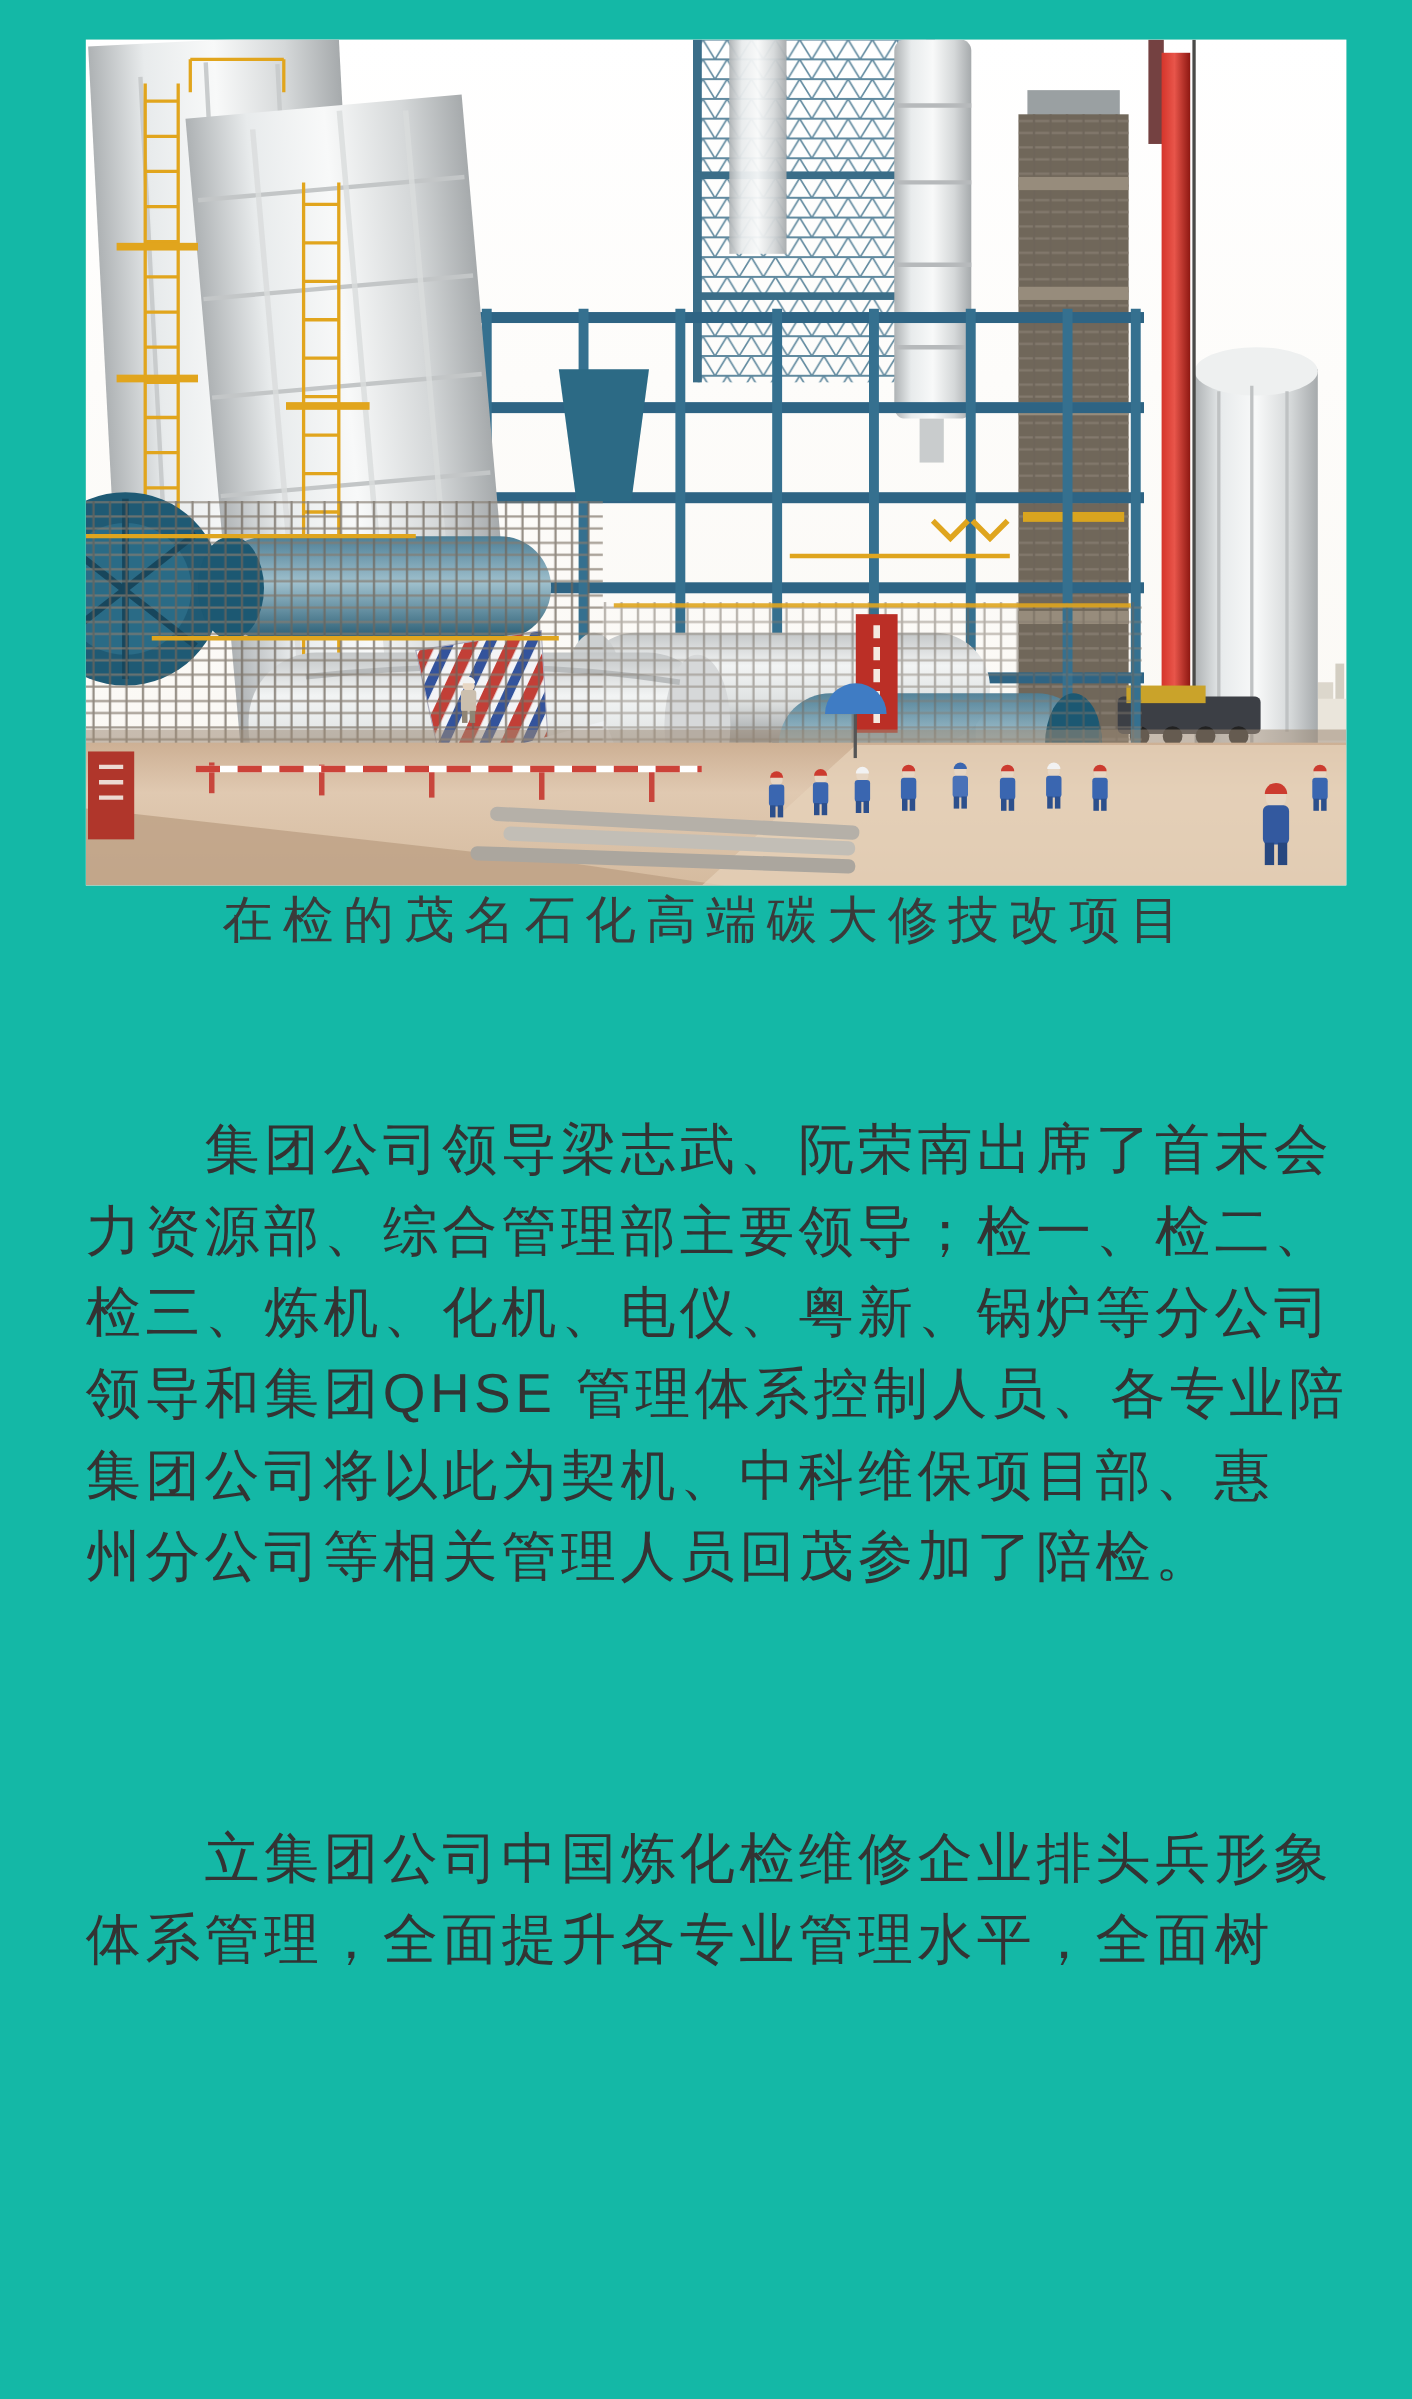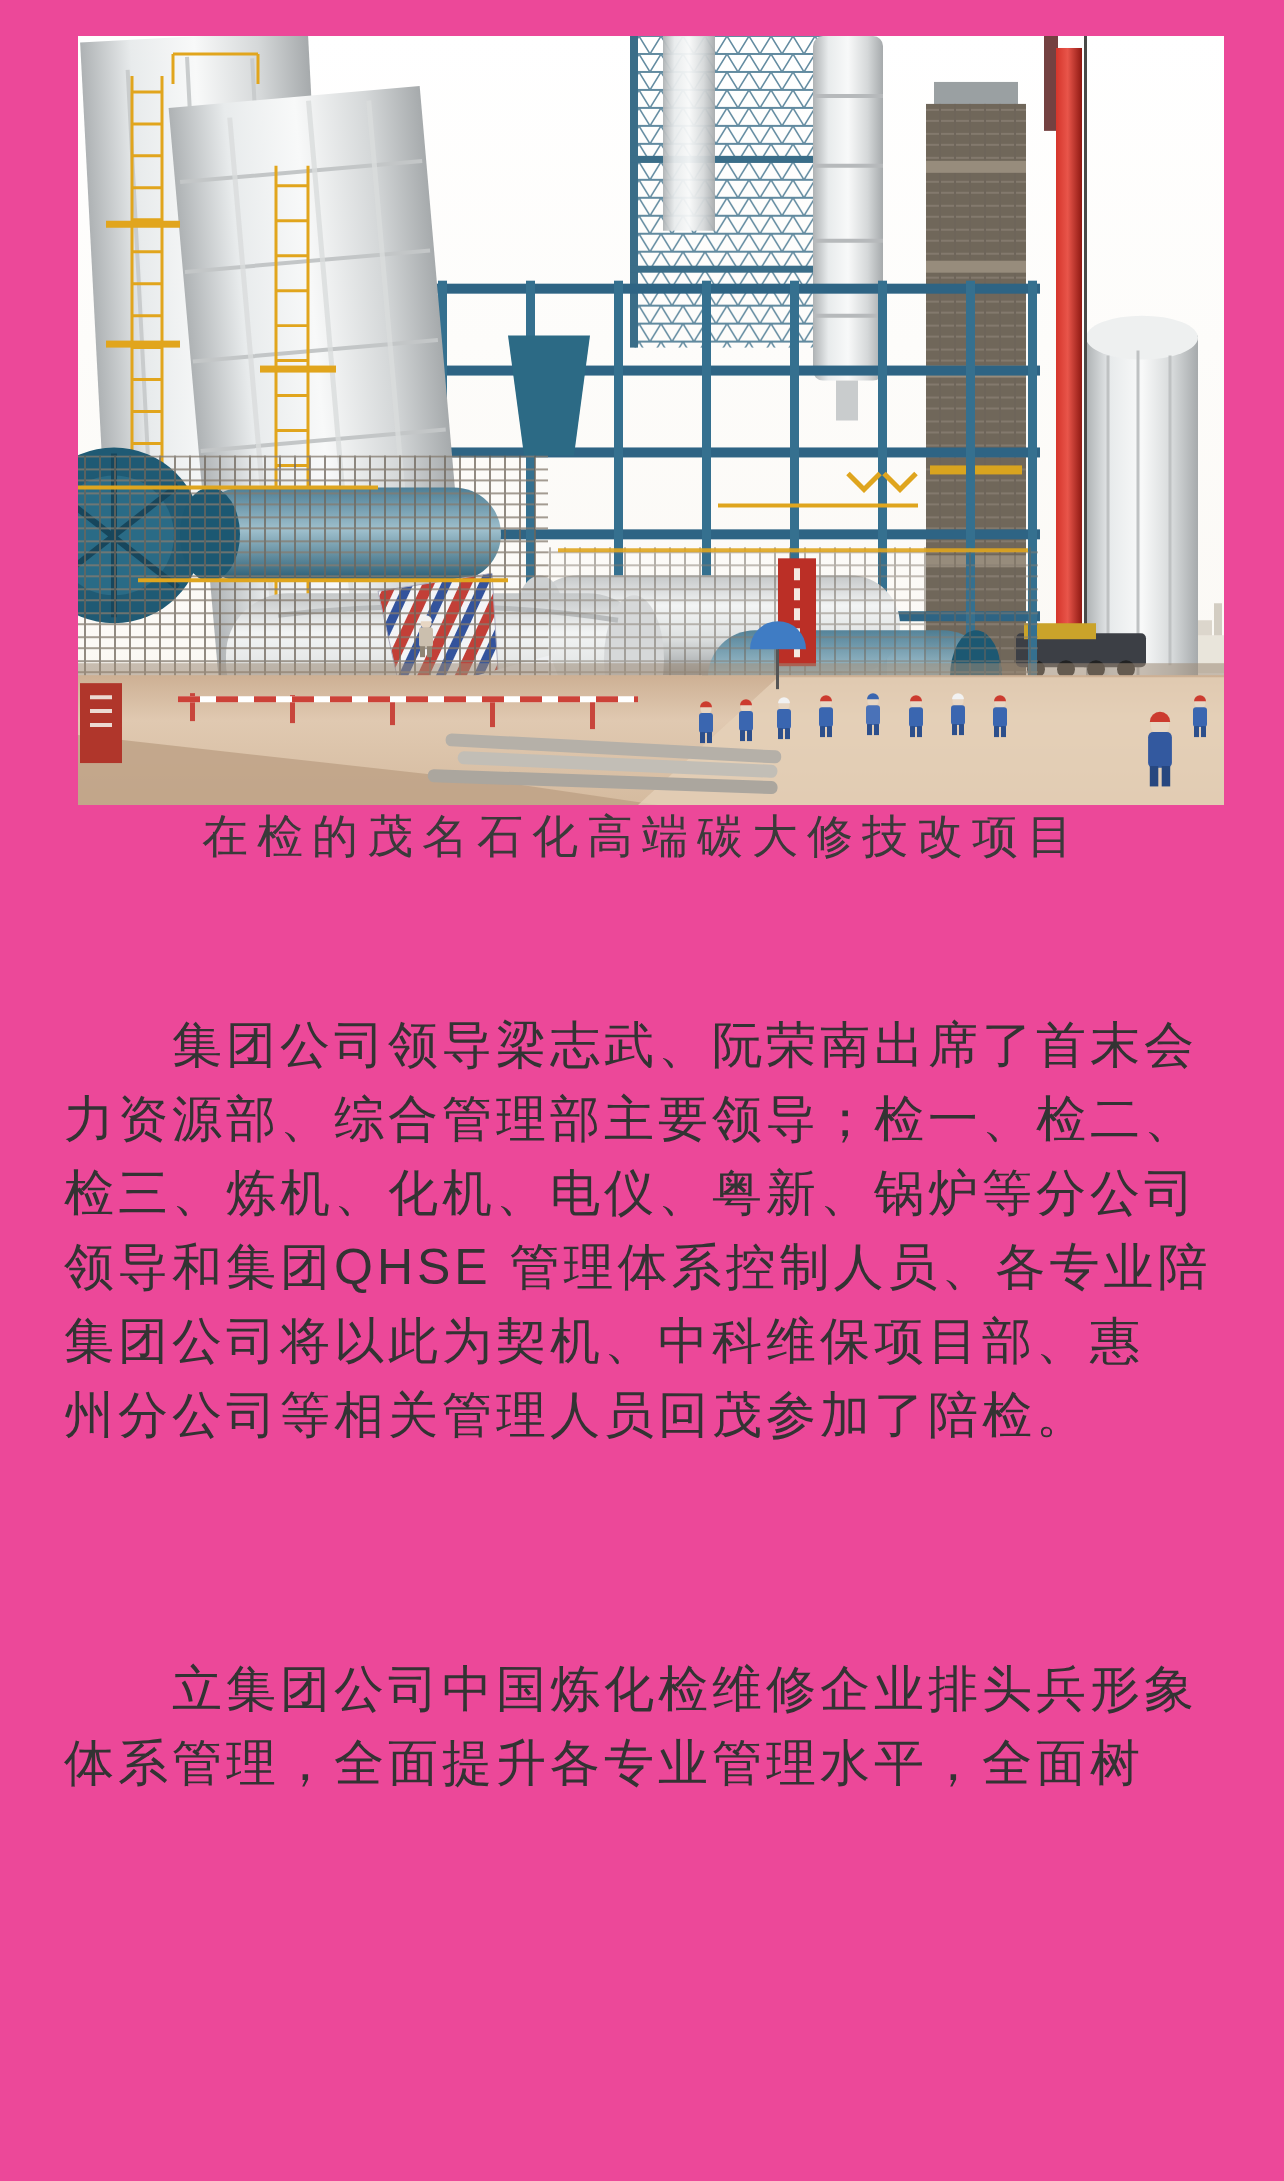--- a/index.html
+++ b/index.html
@@ -1,20 +1,20 @@
 <!DOCTYPE html>
 <html><head>
 <meta charset="utf-8">
 <style>
   html, body { margin: 0; padding: 0; background: #ffffff; }
   .page {
     position: relative;
     width: 1284px;
     height: 2181px;
-    background: #ec4899;
+    background: #14b8a6;
     overflow: hidden;
     font-family: "Liberation Sans", "DejaVu Sans", sans-serif;
   }
   .photo-figure {
     position: absolute;
     left: 78px;
     top: 36px;
     width: 1146px;
     height: 769px;
     overflow: hidden;
@@ -29,21 +29,21 @@
     height: 72px;
     line-height: 72px;
     text-align: center;
     font-size: 46px;
     letter-spacing: 9px;
     color: #3a3a3a;
     white-space: nowrap;
   }
   .article-paragraph {
     position: absolute;
-    left: 64px;
+    left: 78px;
     width: 1140px;
     color: #333333;
     font-size: 50px;
     letter-spacing: 4px;
   }
   .para-1 { top: 1008px; }
   .para-2 { top: 1652px; }
   .paragraph-line {
     height: 74px;
     line-height: 74px;

